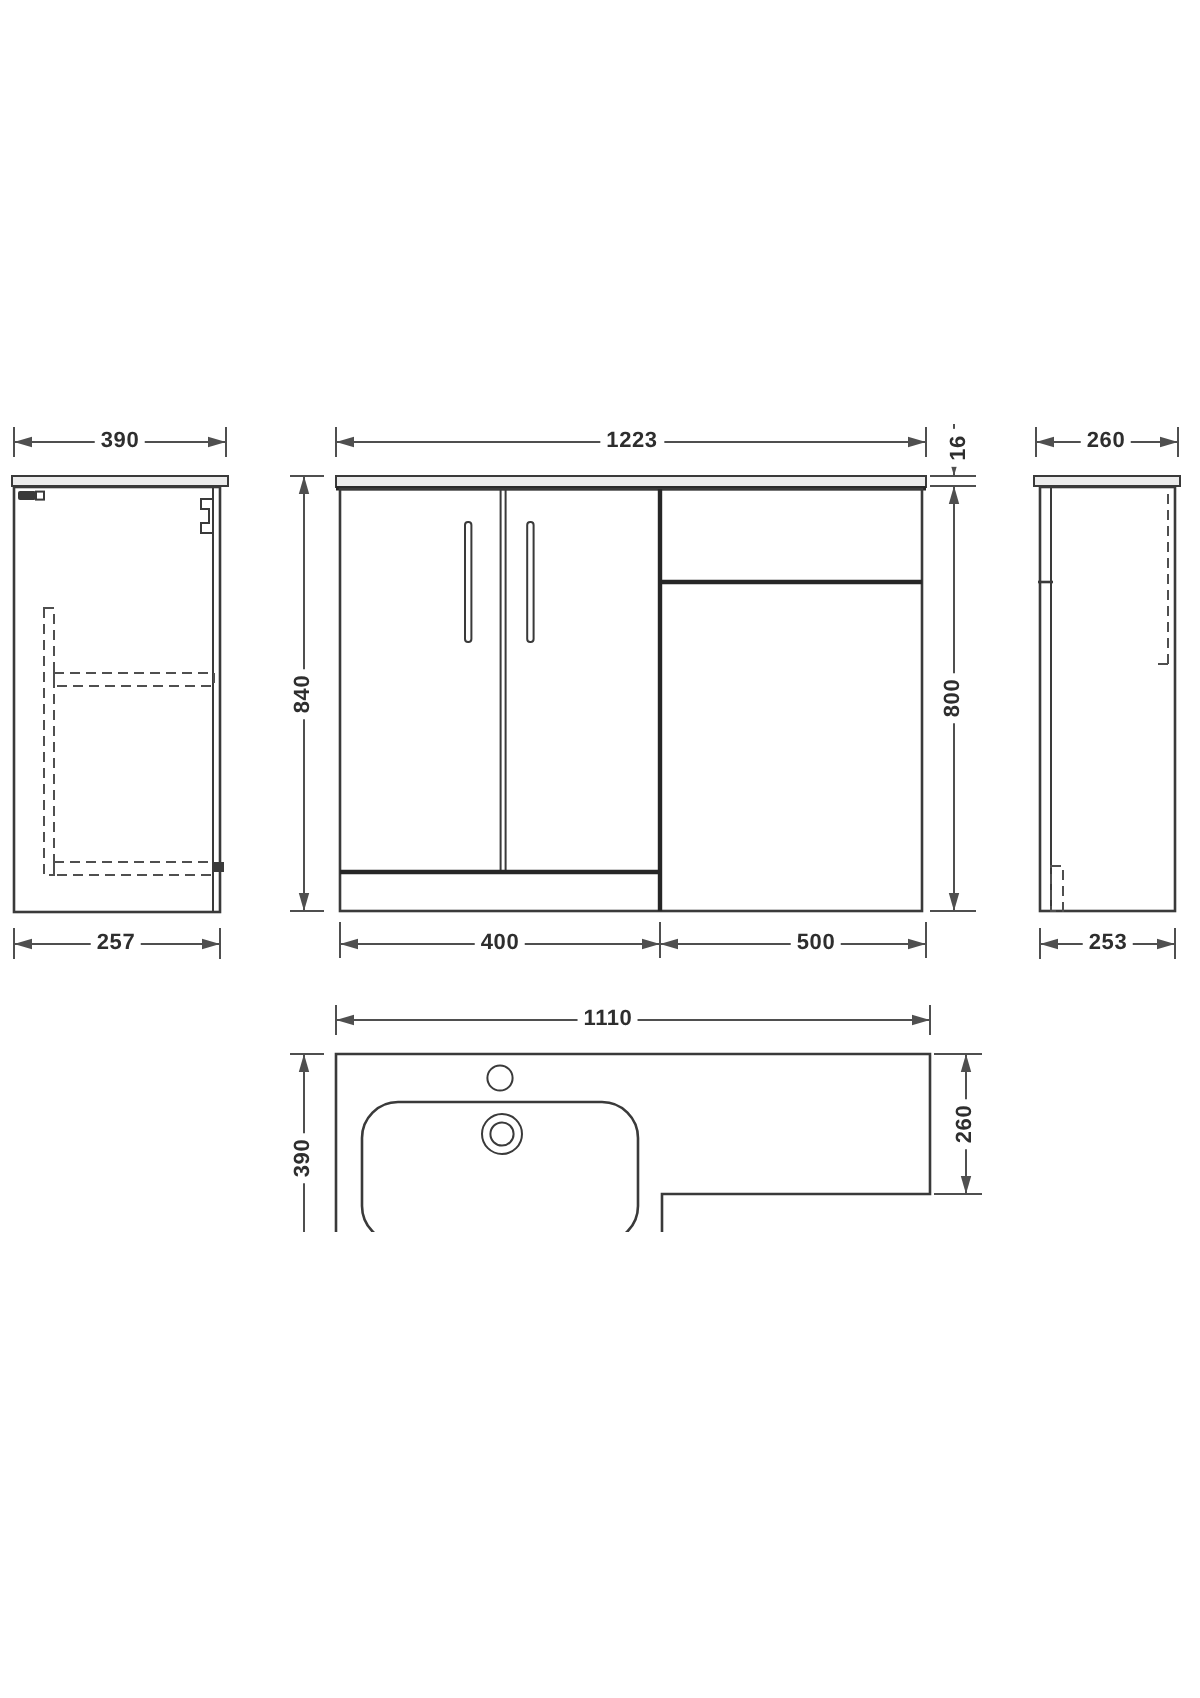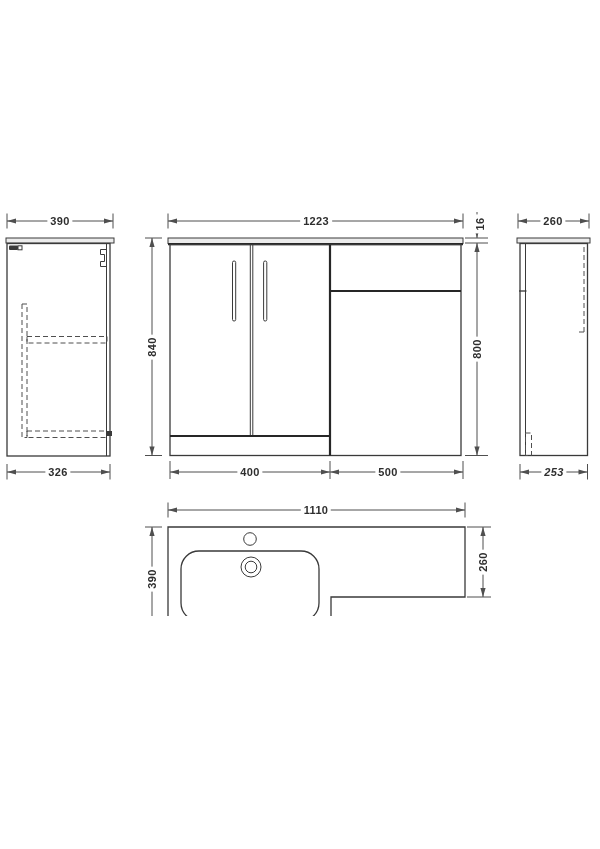--- a/index.html
+++ b/index.html
@@ -204,29 +204,29 @@
         <line class="dl" x1="467" y1="527" x2="491" y2="527"></line>
         <line class="dl" x1="467" y1="597" x2="491" y2="597"></line>
         <line class="dl" x1="483" y1="527" x2="483" y2="597"></line>
         <polygon class="arr" points="483,527 480.4,536 485.6,536"></polygon>
         <polygon class="arr" points="483,597 480.4,588 485.6,588"></polygon>
       </g>
     </g>
   </svg>
 
   <div class="dim" style="left:60px;top:221px;">390</div>
-  <div class="dim" style="left:58px;top:472px;">326</div>
+  <div class="dim" style="left:58px;top:472px;">257</div>
 
   <div class="dim" style="left:316px;top:221px;">1223</div>
   <div class="dim v" style="left:480px;top:224px;">16</div>
   <div class="dim v" style="left:152px;top:347px;">840</div>
   <div class="dim v" style="left:477px;top:349px;">800</div>
   <div class="dim" style="left:250px;top:472px;">400</div>
-  <div class="dim" style="left:388px;top:472px;">500</div>
+  <div class="dim" style="left:408px;top:472px;">500</div>
 
   <div class="dim" style="left:553px;top:221px;">260</div>
-  <div class="dim" style="left:554px;top:472px;font-style:italic;">253</div>
-
-  <div class="dim" style="left:316px;top:510px;text-align:right;">1110</div>
+  <div class="dim" style="left:554px;top:472px;">253</div>
+
+  <div class="dim" style="left:304px;top:510px;text-align:right;">1110</div>
   <div class="dim v" style="left:152px;top:579px;">390</div>
   <div class="dim v" style="left:483px;top:562px;">260</div>
 
 </div>
 
 </body></html>

